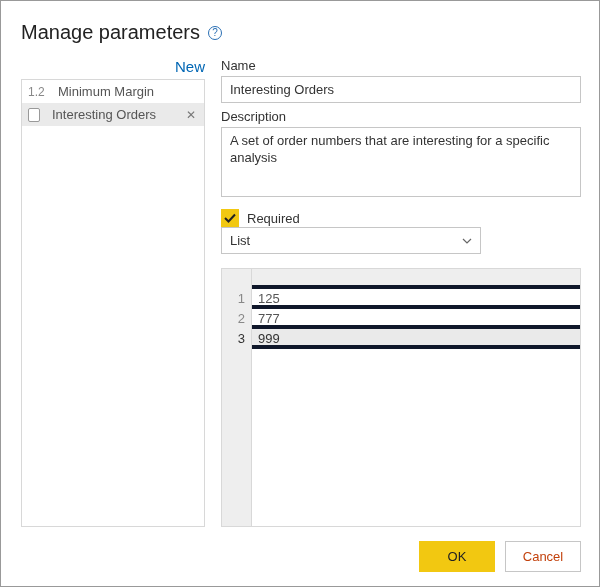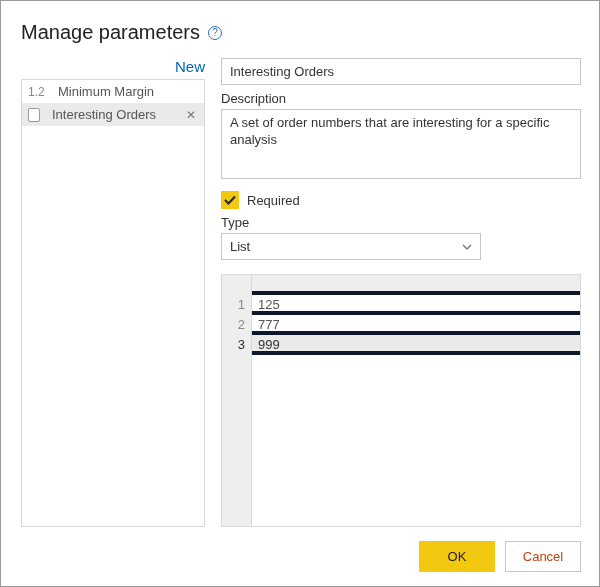--- a/index.html
+++ b/index.html
@@ -284,35 +284,35 @@
         </div>
         <div class="param-item selected">
           <span class="param-icon"></span>
           <span class="param-label">Interesting Orders</span>
           <span class="delete-x">✕</span>
         </div>
       </div>
     </div>
 
     <div class="form">
+      <div class="field-label first">Name</div>
       <input class="text-input" type="text" value="Interesting Orders" style="">
 
       <div class="field-label">Description</div>
       <textarea class="text-area" style="">A set of order numbers that are interesting for a specific analysis</textarea>
 
       <div class="checkbox-row">
         <span class="chk">
           <svg viewBox="0 0 12 12">
               <path d="M1 6 L4.5 9.5 L11 2.5" stroke="#222" stroke-width="2" fill="none"></path>
             </svg>
         </span>
         <span>Required</span>
       </div>
 
-      <div class="field-label">Type</div>
       <div class="select-wrap">
         <div class="select-box">List</div>
         <svg class="chevron" width="12" height="12" viewBox="0 0 12 12">
             <path d="M2 4 L6 8 L10 4" stroke="#666" stroke-width="1.2" fill="none"></path>
           </svg>
       </div>
 
       <div class="grid">
         <div class="grid-header">
           <div class="rownum-col"></div>

